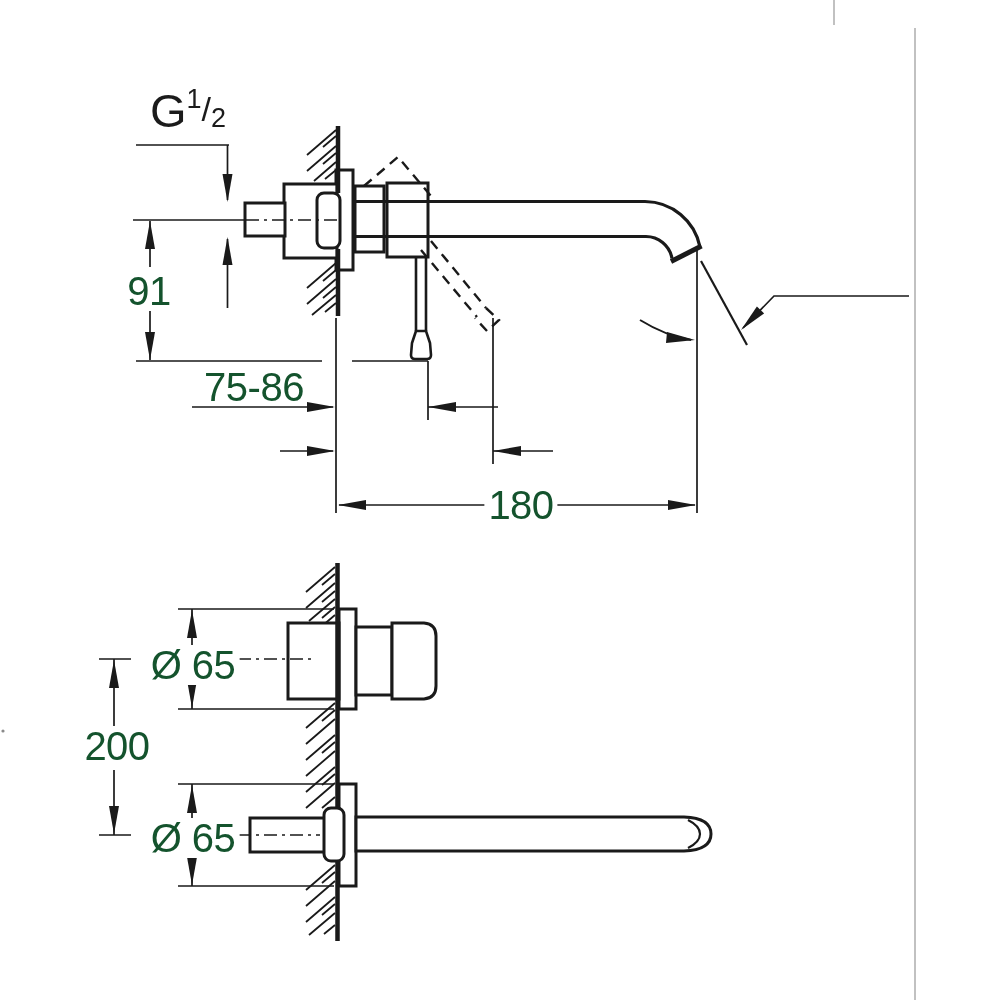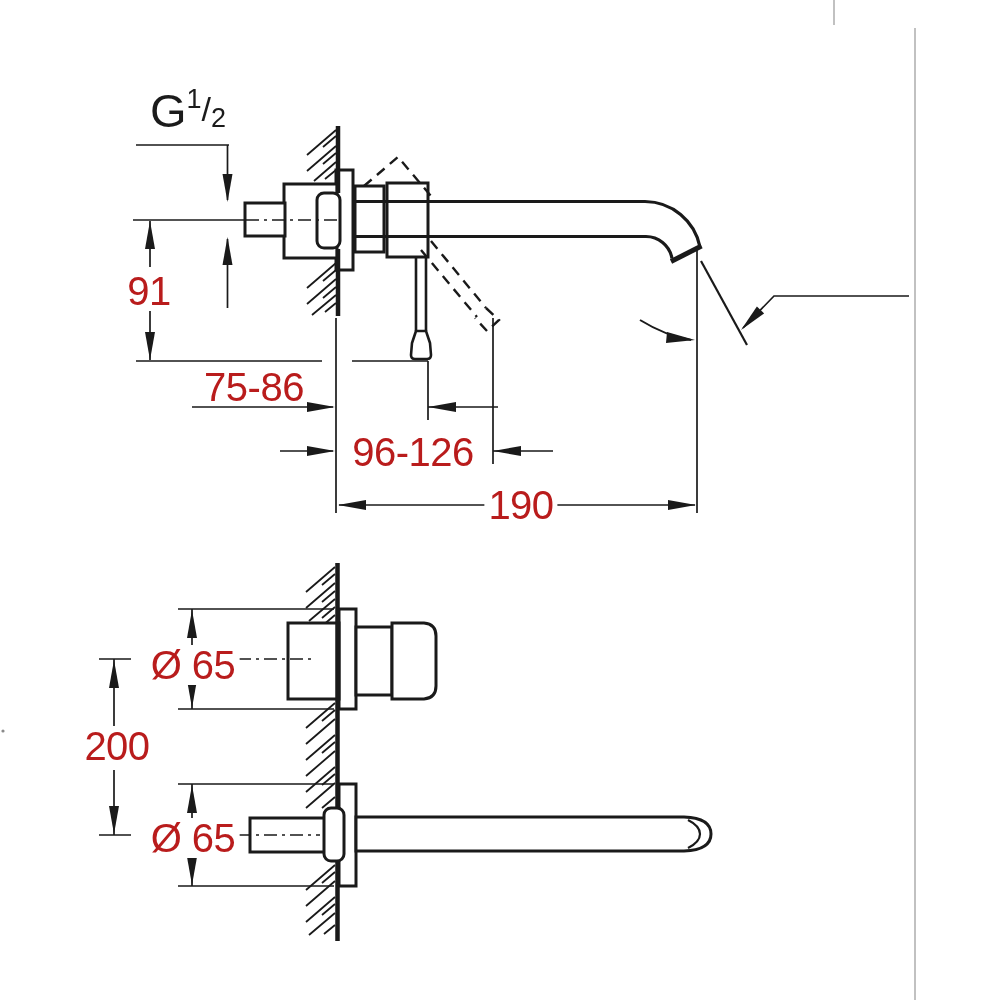--- a/index.html
+++ b/index.html
@@ -1,20 +1,20 @@
 <!DOCTYPE html>
 <html><head>
 <meta charset="utf-8">
 <style>
   html,body{margin:0;padding:0;background:#ffffff;}
   #stage{position:relative;width:1000px;height:1000px;background:#ffffff;overflow:hidden;
          font-family:"Liberation Sans", sans-serif;color:#1b1b1b;}
   #drawing-svg{position:absolute;left:0;top:0;}
   .dim-label{position:absolute;transform:translate(-50%,-50%);font-size:40px;
-             letter-spacing:-0.5px;white-space:nowrap;line-height:1;color:#b91c1c;}
+             letter-spacing:-0.5px;white-space:nowrap;line-height:1;color:#14532d;}
   .dim-label.bg{background:#ffffff;padding:0 4px;}
   .thread-label{position:absolute;left:150px;top:86px;white-space:nowrap;line-height:1;}
   .thread-g{font-size:47px;}
   .thread-num{font-size:27px;vertical-align:19px;}
   .thread-slash{font-size:34px;vertical-align:6px;}
   .thread-den{font-size:27px;vertical-align:0px;}
   svg .outline{fill:#ffffff;stroke:#1a1a1a;stroke-width:3;}
   svg .outline-thin{fill:none;stroke:#1a1a1a;stroke-width:2.2;}
   svg .wall{stroke:#1a1a1a;stroke-width:4.5;fill:none;}
   svg .hatch{stroke:#1a1a1a;stroke-width:1.8;fill:none;}
@@ -146,23 +146,22 @@
   </svg>
 
   <div class="thread-label">
     <span class="thread-g">G</span><span class="thread-num">1</span><span class="thread-slash">/</span><span class="thread-den">2</span>
   </div>
 
   <div class="dim-label bg" style="left:149px;top:291px">91</div>
 
   <div class="dim-label" style="left:254px;top:387px">75-86</div>
 
-  <div class="dim-label bg" style="left:413px;top:452px">96-126</div>
 
-  <div class="dim-label bg" style="left:521px;top:505px">190</div>
+  <div class="dim-label bg" style="left:521px;top:505px">180</div>
 
 
   <div class="dim-label bg" style="left:193px;top:665px">Ø 65</div>
 
   <div class="dim-label bg" style="left:117px;top:746px">200</div>
 
   <div class="dim-label bg" style="left:193px;top:838px">Ø 65</div>
 </div>
 
 </body></html>

